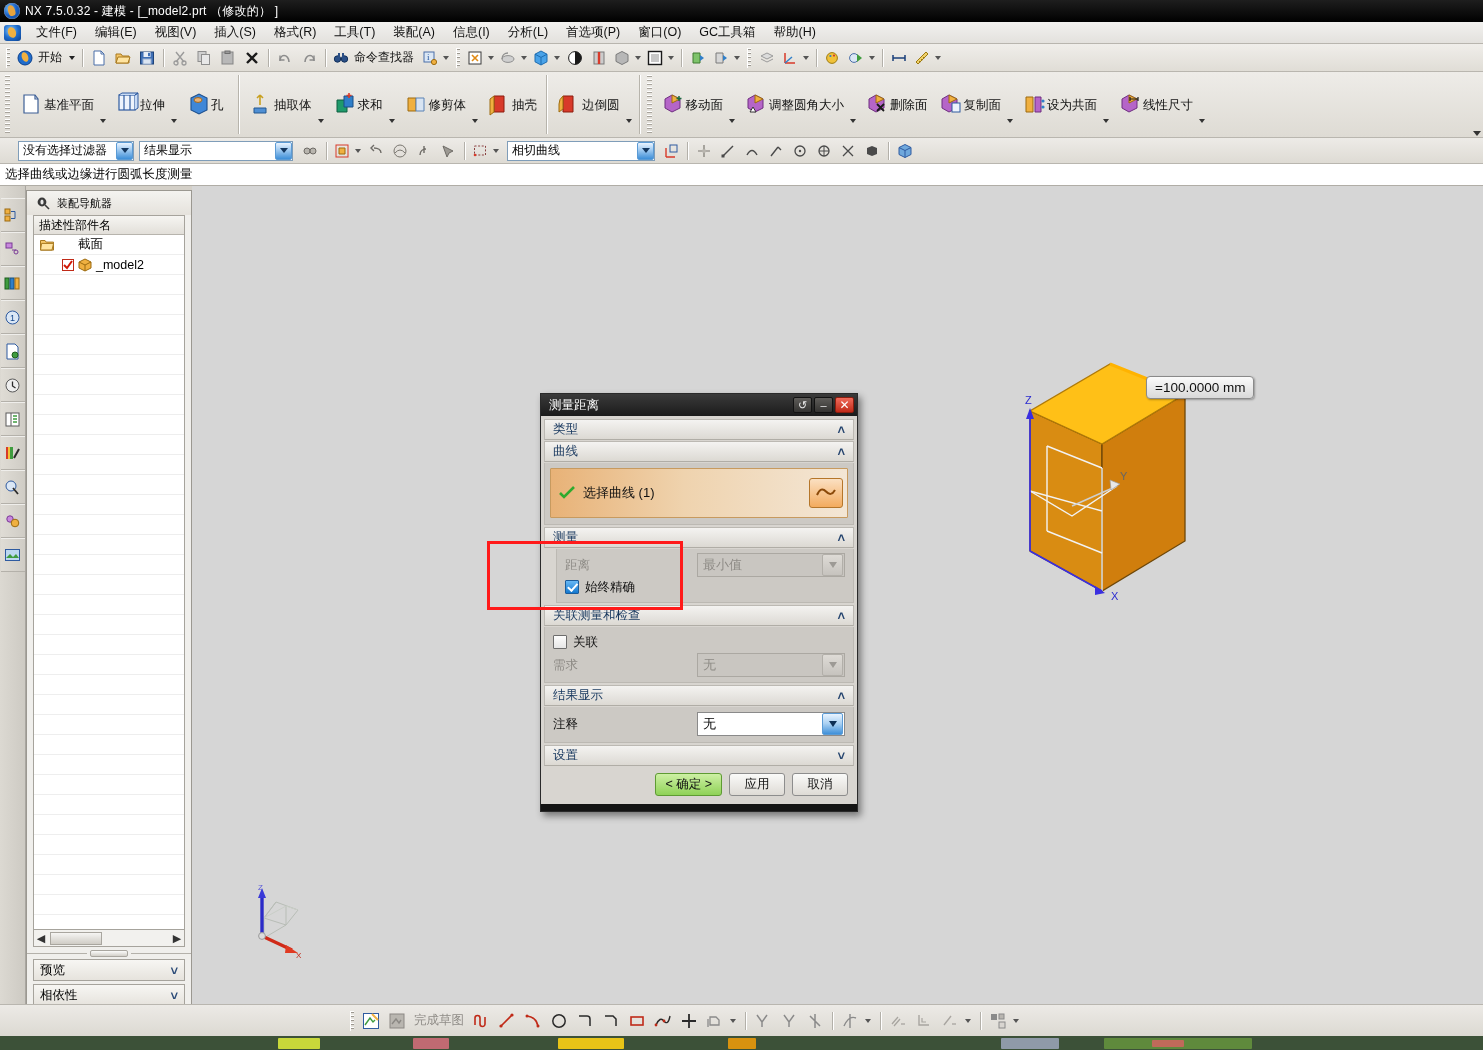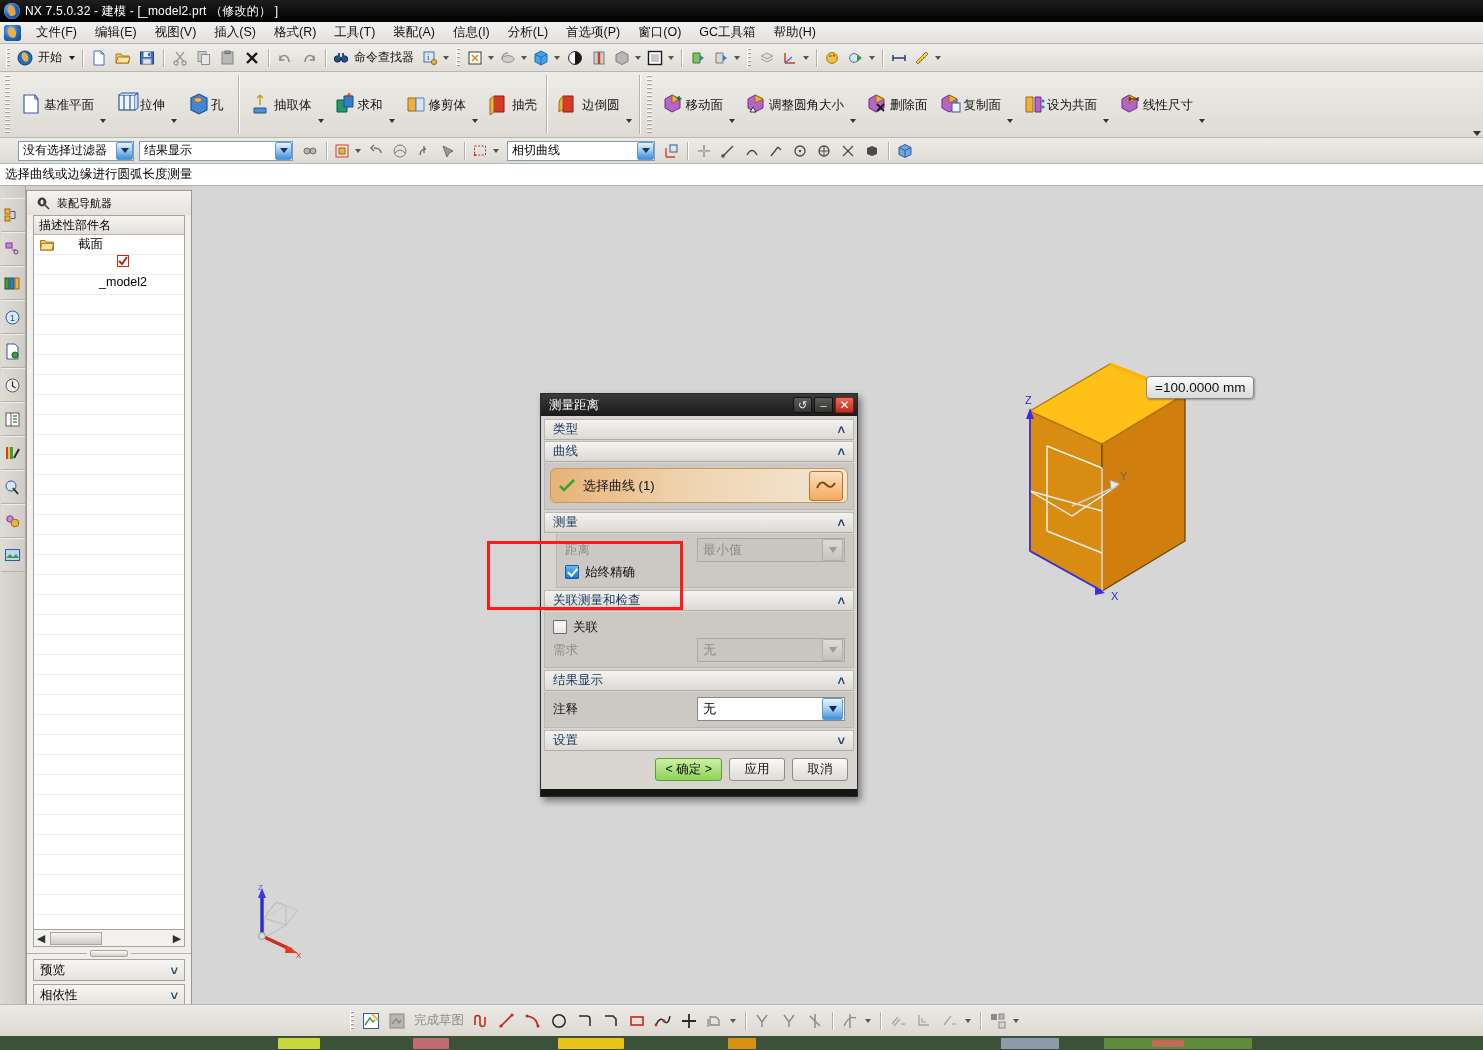--- a/index.html
+++ b/index.html
@@ -237,21 +237,21 @@
   }
   .dlg-combo .dd:after{
     content:"";width:0;height:0;border-left:4.5px solid transparent;border-right:4.5px solid transparent;
     border-top:6px solid #0d2f55;
   }
   .dlg-combo.disabled{ background:#c9c6c1;border-color:#aba8a2;color:#8e8b86; }
   .dlg-combo.disabled .dd{ background:linear-gradient(#dedbd6,#c6c3be);border-color:#b2afa9; }
   .dlg-combo.disabled .dd:after{ border-top-color:#9d9a95; }
 
   .sel-band{
-    height:35px;border:1px solid #c79a5f;border-radius:6px;
+    height:50px;border:1px solid #c79a5f;border-radius:1px;
     background:linear-gradient(to right,#e8b277 0%,#efd3ae 45%,#f3e6d5 100%);
     display:flex;align-items:center;padding:0 4px 0 8px;gap:8px;
   }
   .sel-band .txt{ font-size:13px;color:#111; }
   .sel-icon-btn{
     width:34px;height:30px;margin-left:auto;border:1px solid #b5762a;border-radius:3px;
     background:linear-gradient(#fbe0c2,#f3ab5e);display:flex;align-items:center;justify-content:center;flex:0 0 auto;
   }
   .chk{
     width:14px;height:14px;border:1px solid #6d6d6d;background:linear-gradient(#fdfdfd,#e6e6e6);
@@ -898,21 +898,21 @@
         <span>描述性部件名</span>
       </div>
       <div class="nav-rows">
         <div class="nav-row" style="padding-left:6px;gap:24px;">
           <svg width="14" height="12" viewBox="0 0 14 12">
             <path d="M0.5 1.5h4.5l1.2 1.6H13.5v8H0.5z" fill="#f5c76a" stroke="#a8791f"></path>
             <path d="M1.6 4.4h12L12 11H0.5z" fill="#ffe4a0" stroke="#a8791f"></path>
           </svg>
           <span>截面</span>
         </div>
-        <div class="nav-row" style="padding-left:28px;flex-direction:column;">
+        <div class="nav-row" style="padding-left:28px;">
           <span style="width:12px;height:12px;border:1px solid #c02a18;background:#fff;display:inline-flex;align-items:center;justify-content:center;flex:0 0 auto;">
             <svg width="10" height="10" viewBox="0 0 10 10">
               <path d="M1 5l3 3 5-7" fill="none" stroke="#d01a08" stroke-width="2"></path>
             </svg>
           </span>
           <svg width="14" height="14" viewBox="0 0 14 14">
             <path d="M7 1l6 3v6l-6 3-6-3V4z" fill="#f0b040" stroke="#9c6b10"></path>
             <path d="M1 4l6 3 6-3M7 7v6" fill="none" stroke="#9c6b10"></path>
           </svg>
           <span>_model2</span>

